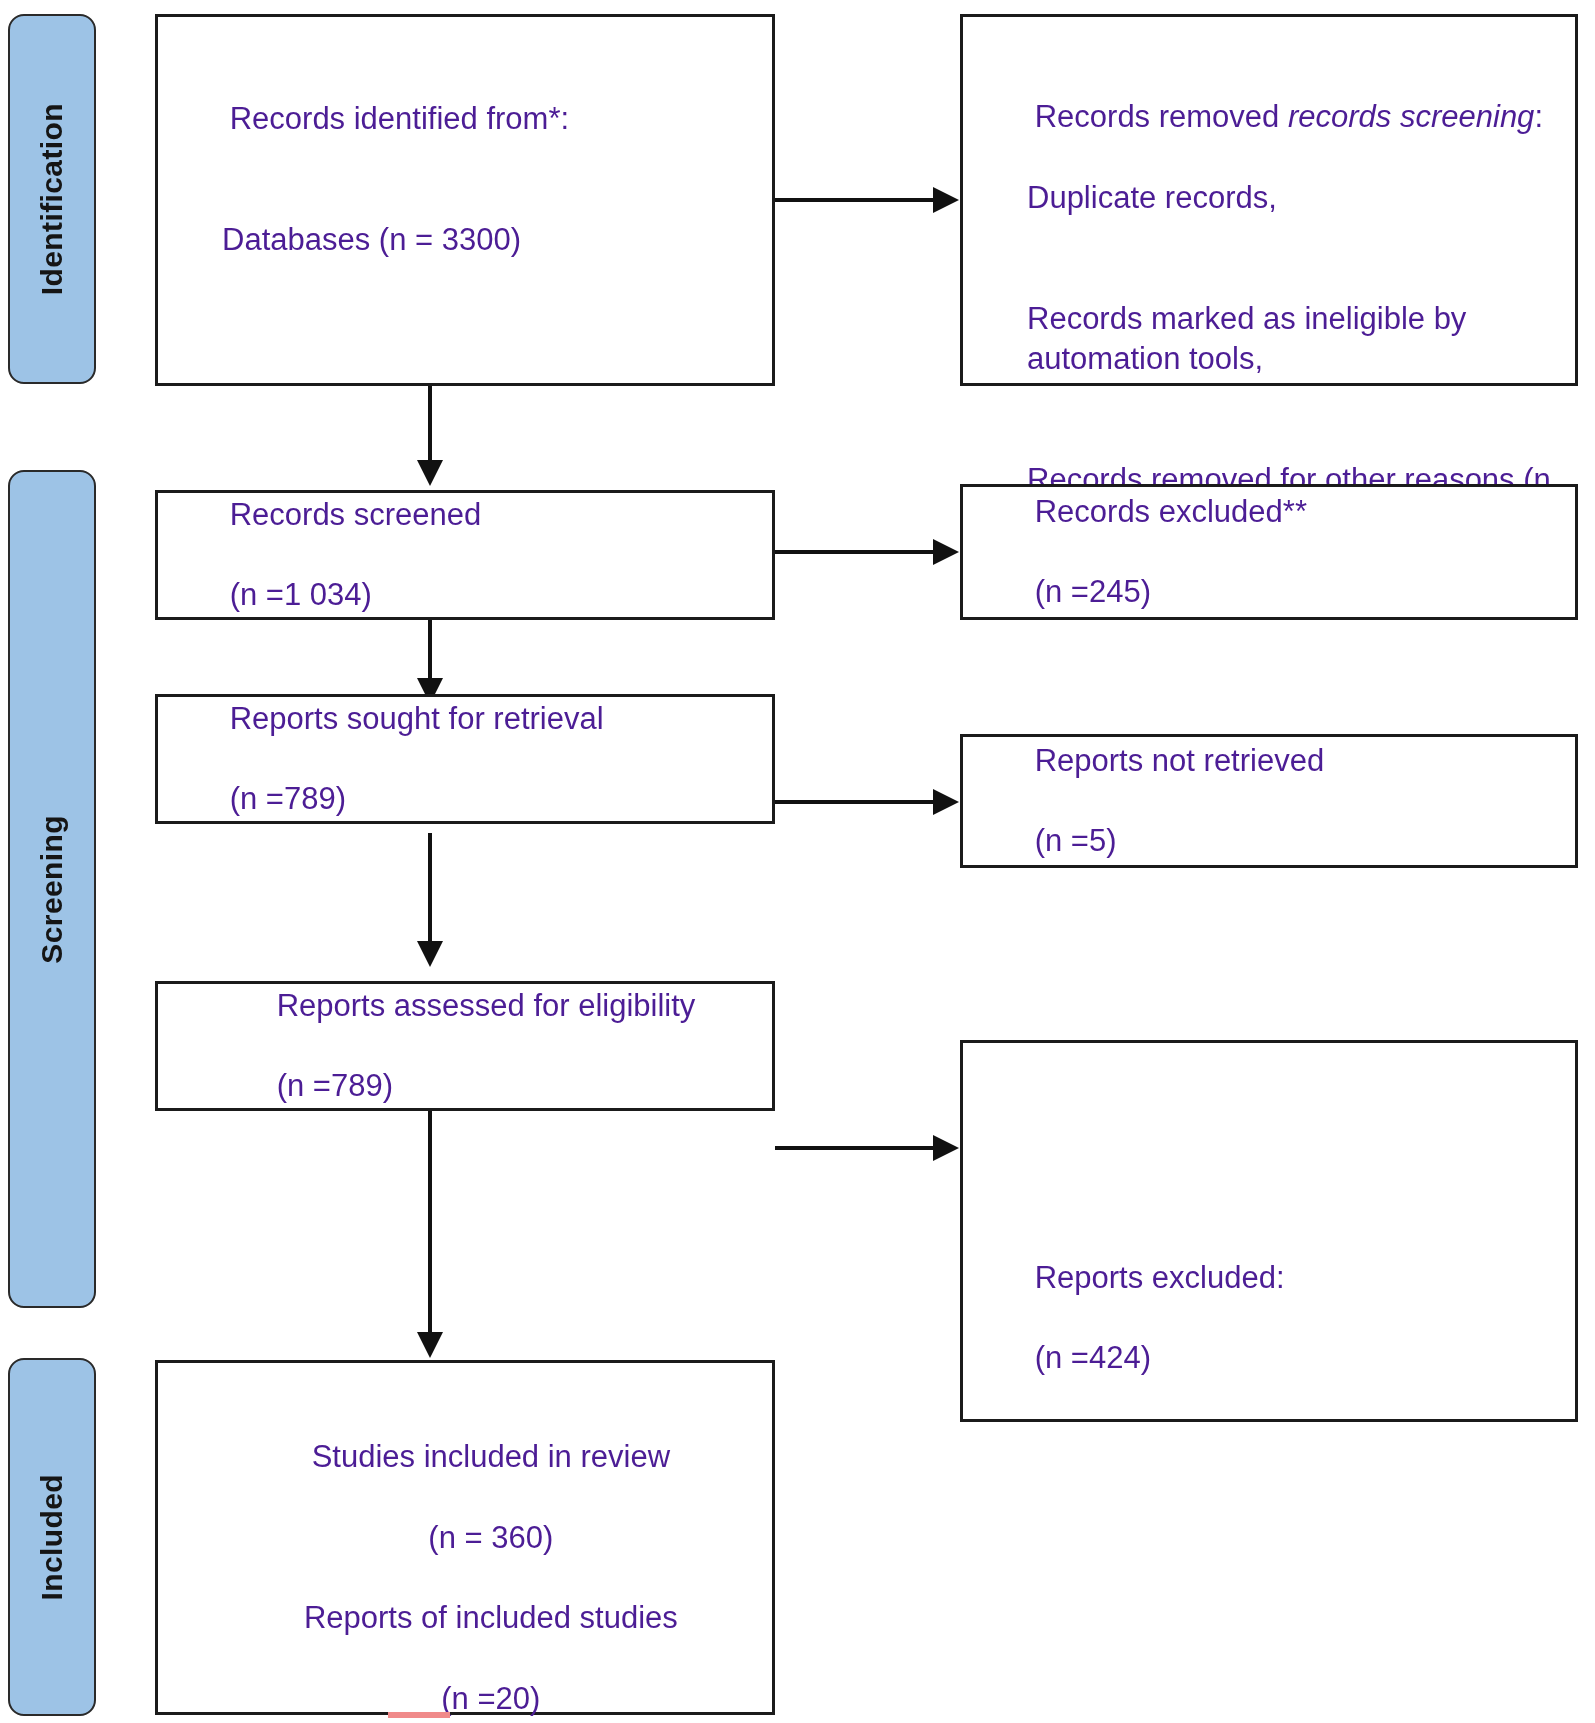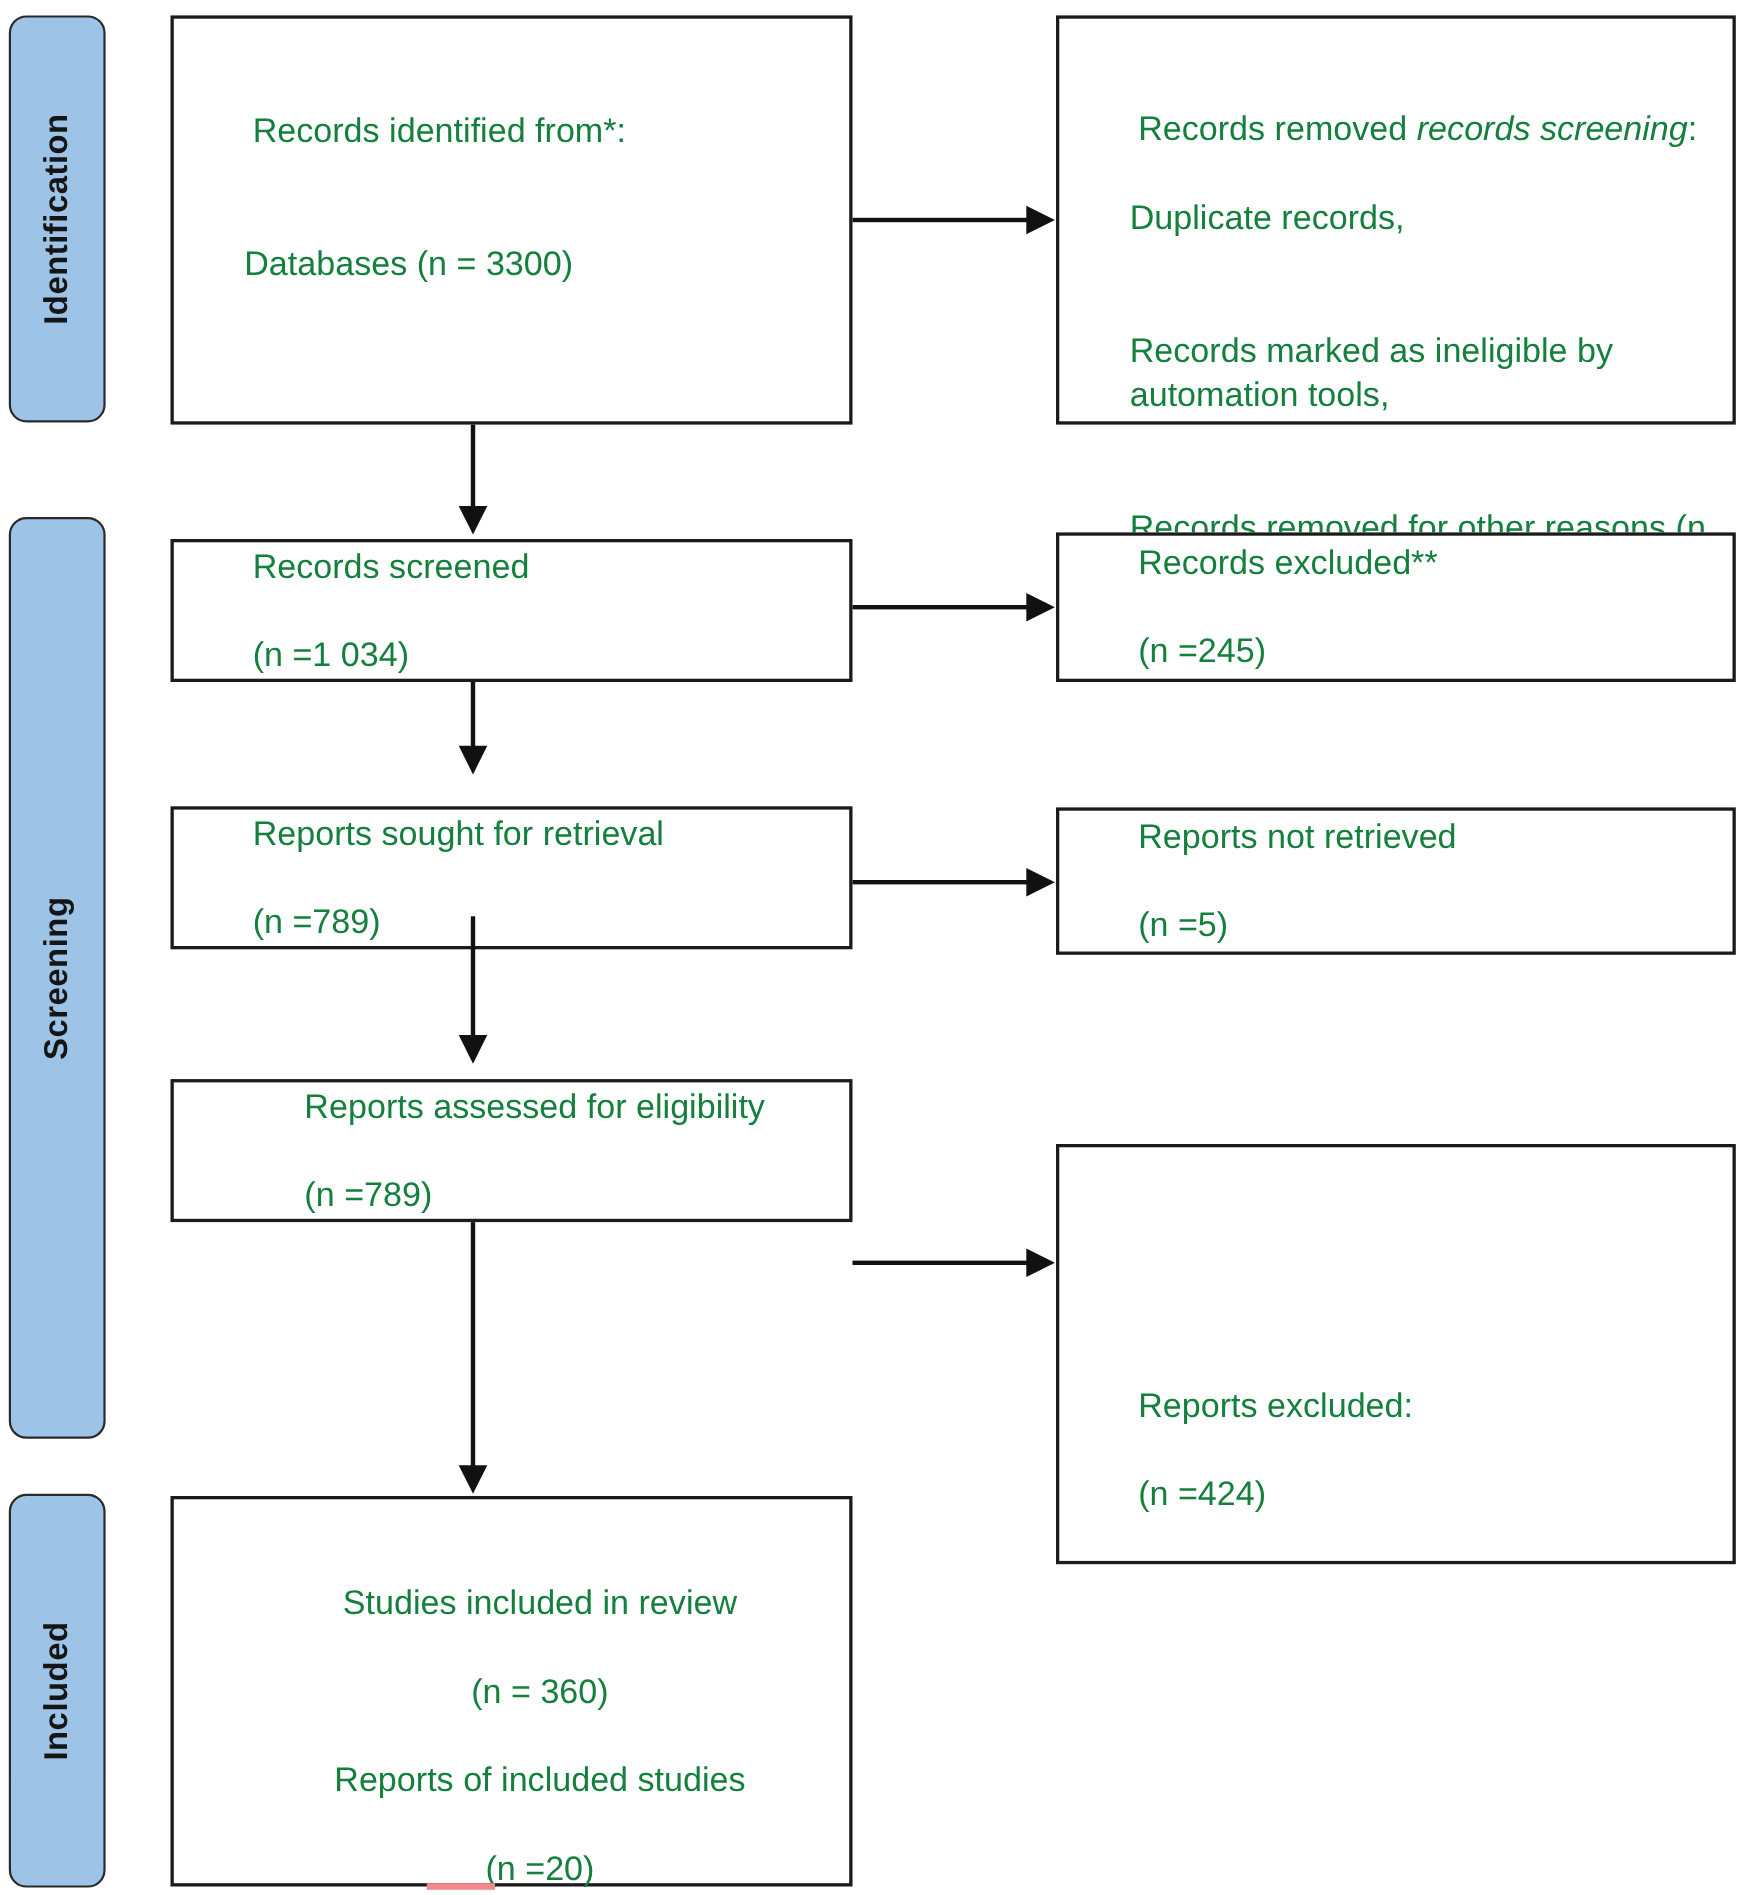--- a/index.html
+++ b/index.html
@@ -49,21 +49,21 @@
     background: #ffffff;
     border: 3px solid #1b1b1b;
     display: flex;
     flex-direction: column;
     justify-content: center;
   }
   .flow-box .box-text {
     padding: 0 20px;
     font-size: 31px;
     line-height: 1.30;
-    color: #15803d;
+    color: #4c1d95;
     white-space: pre-wrap;
   }
   .flow-box.top-aligned {
     justify-content: flex-start;
   }
   .flow-box.top-aligned .box-text {
     padding-top: 40px;
   }
   .box-text .indent {
     display: block;
@@ -156,21 +156,21 @@
       <span>(n =245)</span>
     </div>
   </div>
 
   <div class="conn h" style="left:775px; top:550px; width:160px;"></div>
   <div class="arrow-head right" style="left:933px; top:539px;"></div>
 
   <div class="conn v" style="left:428px; top:620px; height:62px;"></div>
   <div class="arrow-head down" style="left:417px; top:678px;"></div>
 
-  <div class="flow-box" style="left:155px; top:733px; width:620px; height:130px;">
+  <div class="flow-box" style="left:155px; top:694px; width:620px; height:130px;">
     <div class="box-text">
       <span>Reports sought for retrieval</span><br>
       <span>(n =789)</span>
     </div>
   </div>
 
   <div class="flow-box" style="left:960px; top:734px; width:618px; height:134px;">
     <div class="box-text">
       <span>Reports not retrieved</span><br>
       <span>(n =5)</span>

